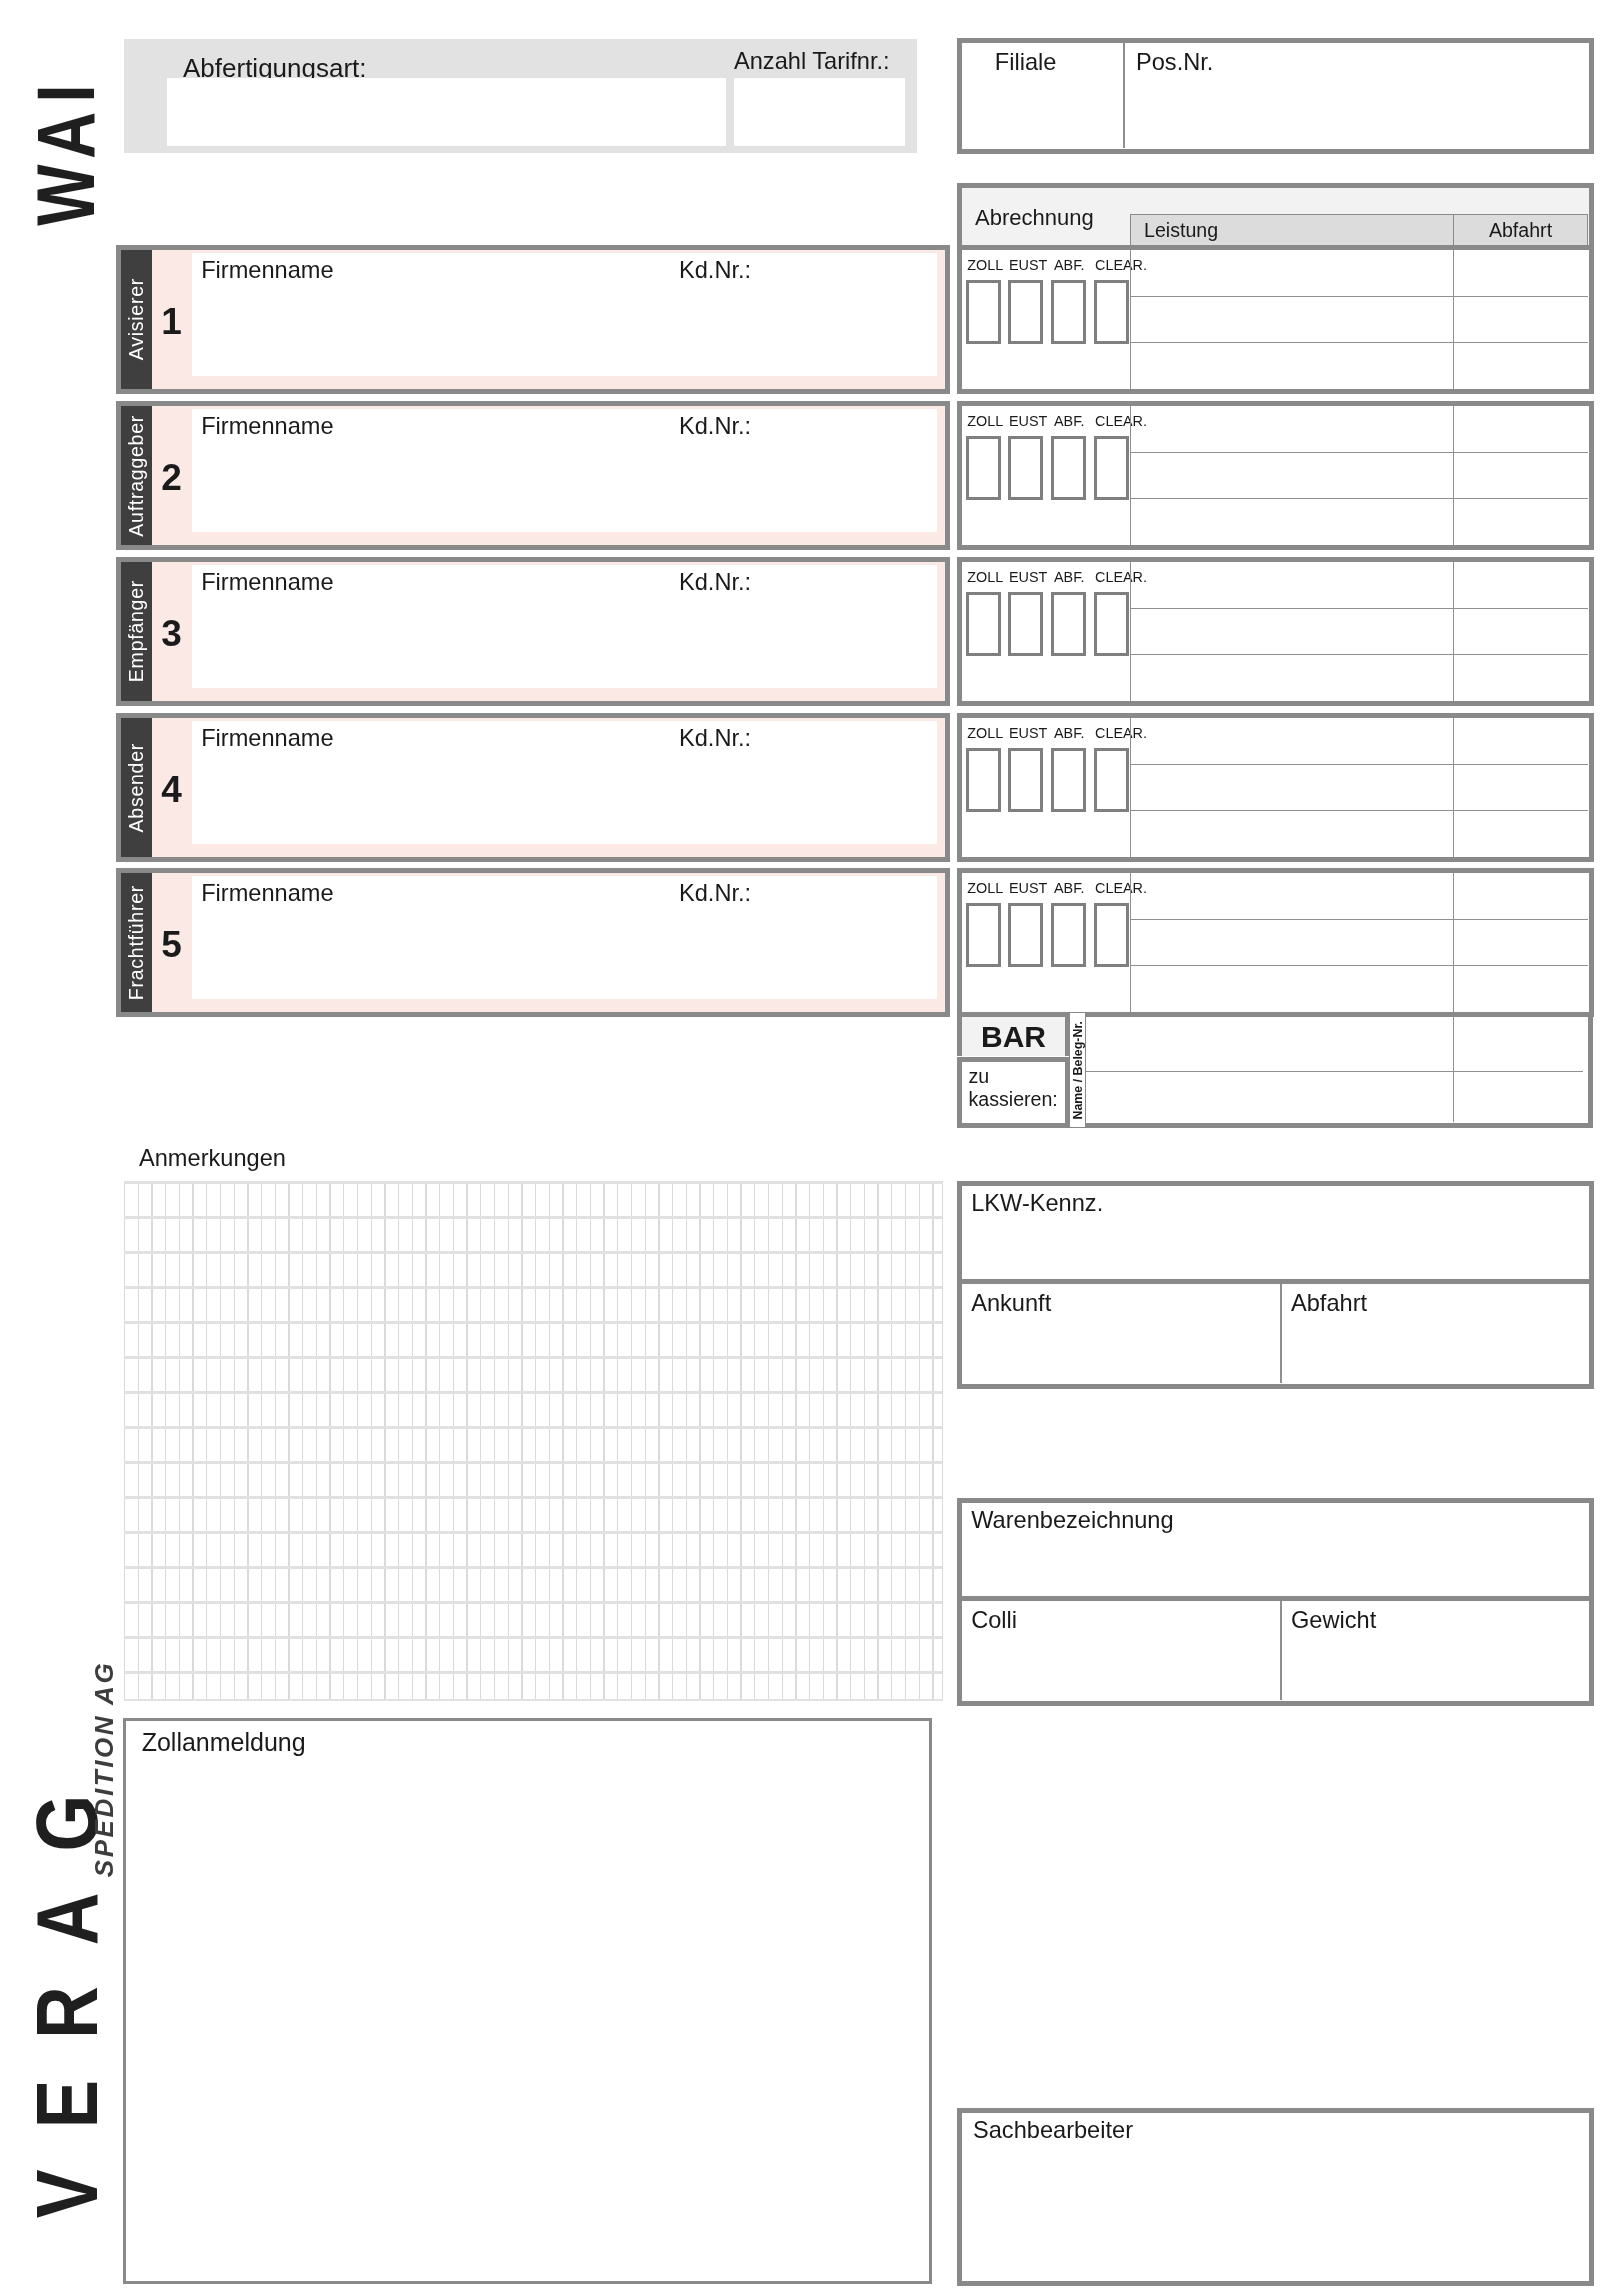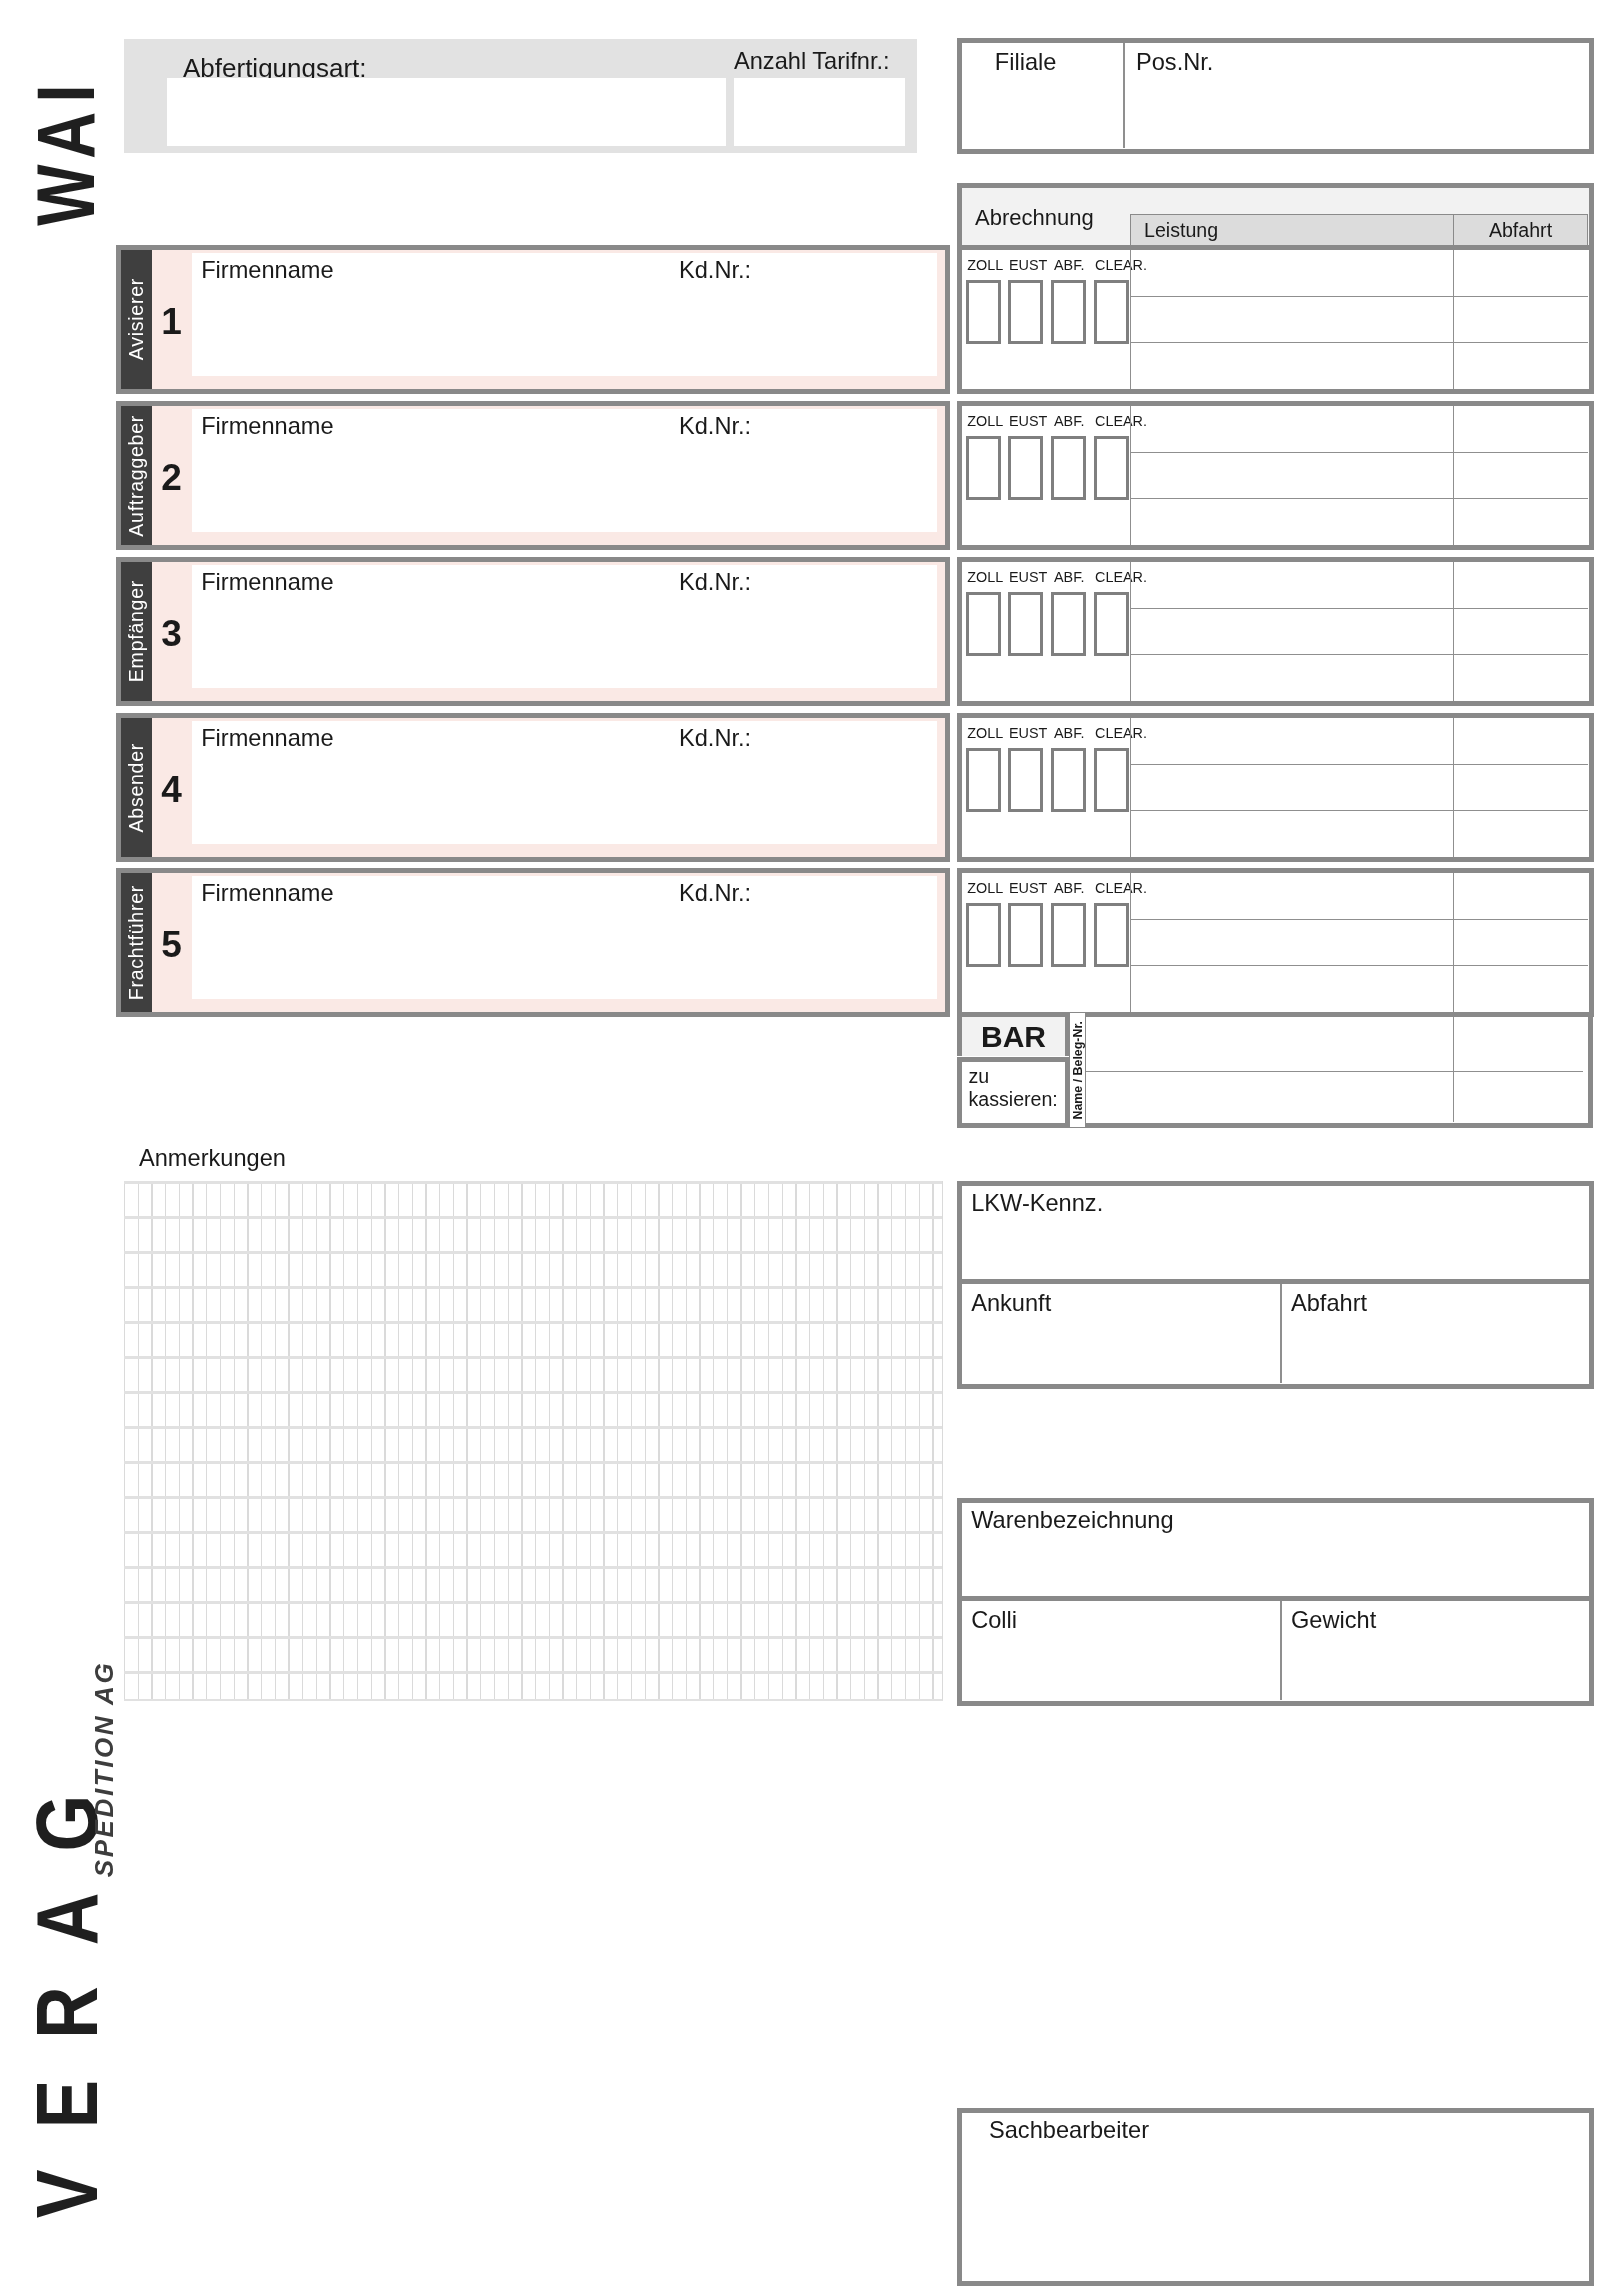--- a/index.html
+++ b/index.html
@@ -240,19 +240,22 @@
     <div class="abs" style="left:320px;top:33px;width:306px;height:65px;"></div>
   </div>
 
   <div class="abs" style="left:-203px;top:1937px;width:537px;height:98px;display:flex;align-items:center;justify-content:center;transform:rotate(-90deg) scaleY(1.2);transform-origin:center;">
     <span class="logo" style="font-size:73px;letter-spacing:41px;">VERAG</span>
   </div>
   <div class="abs" style="left:-79px;top:1752px;width:366px;height:34px;display:flex;align-items:center;justify-content:center;transform:rotate(-90deg);transform-origin:center;">
     <span style="font-size:26px;font-weight:900;font-style:italic;letter-spacing:2.6px;color:#3d3d3d;white-space:nowrap;">SPEDITION AG</span>
   </div>
 
+  <div class="abs" style="left:123px;top:1718px;width:809px;height:566px;border:3.9px solid #898989;background:#fff;box-sizing:border-box;">
+    <span class="abs" style="left:15.7px;top:6.5px;font-size:25px;">Zollanmeldung</span>
+  </div>
 
   <div class="abs bx" style="left:957px;top:2108px;width:637px;height:178px;">
-    <span class="abs lbl" style="left:27px;top:5.2px;">Sachbearbeiter</span>
+    <span class="abs lbl" style="left:11px;top:5.2px;">Sachbearbeiter</span>
   </div>
 
 </div>
 
 
 </body></html>

